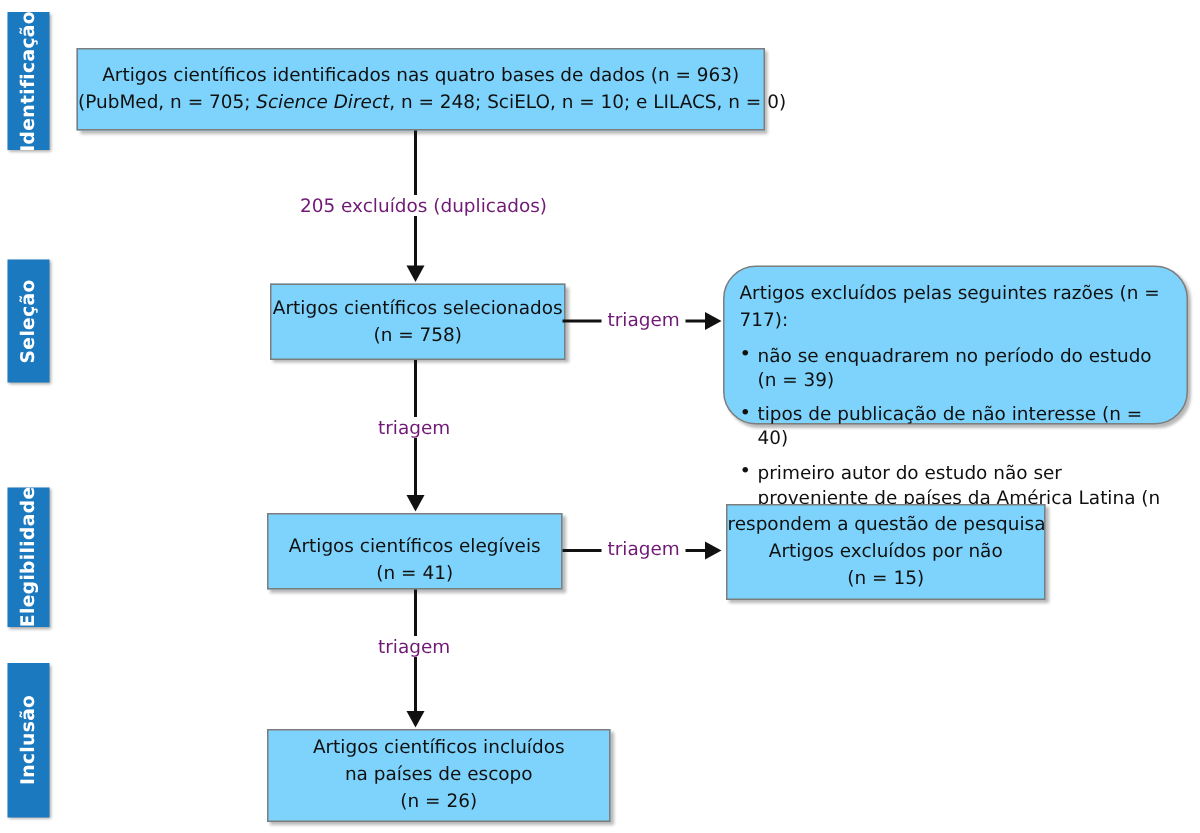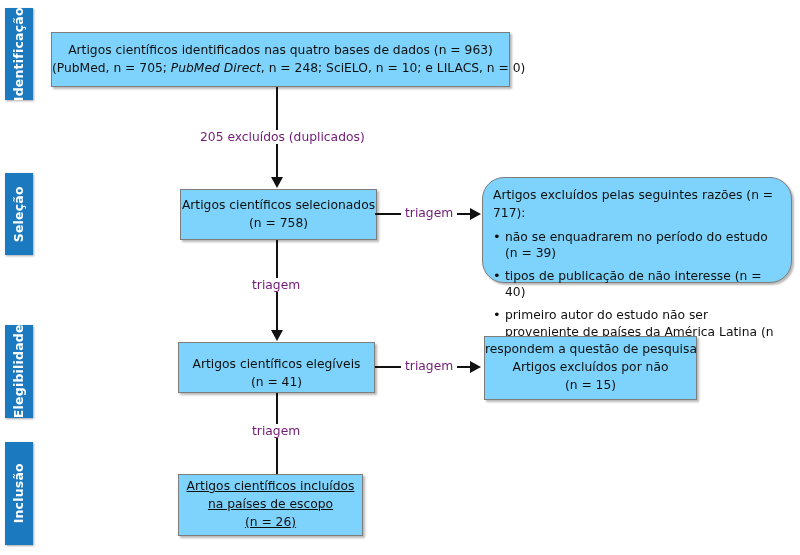--- a/index.html
+++ b/index.html
@@ -99,21 +99,21 @@
     <span class="vtext">Elegibilidade</span>
   </div>
 
   <div class="phase-tab" style="left:5px;top:442px;width:28px;height:103px;">
     <span class="vtext">Inclusão</span>
   </div>
 
   <div class="fbox" style="left:51px;top:32px;width:459px;height:55px;">
     <div class="inner">
       <span class="line">Artigos científicos identificados nas quatro bases de dados (n = 963)</span>
-      <span class="line"><span>(PubMed, n = 705; </span><span class="italic">PubMed Direct</span><span>, n = 248; SciELO, n = 10; e LILACS, n = 0)</span></span>
+      <span class="line"><span>(PubMed, n = 705; </span><span class="italic">Science Direct</span><span>, n = 248; SciELO, n = 10; e LILACS, n = 0)</span></span>
     </div>
   </div>
 
   <div class="vline" style="left:276px;top:87px;height:94px;"></div>
   <div class="arrow-down" style="left:271px;top:177px;"></div>
   <div class="conn-label" style="left:196px;top:130px;">205 excluídos (duplicados)</div>
 
   <div class="fbox" style="left:180px;top:189px;width:197px;height:51px;">
     <div class="inner">
       <span class="line">Artigos científicos selecionados</span>
@@ -156,21 +156,21 @@
       <span class="line">respondem a questão de pesquisa</span>
       <span class="line">Artigos excluídos por não</span>
       <span class="line">(n = 15)</span>
     </div>
   </div>
 
   <div class="vline" style="left:276px;top:393px;height:87px;"></div>
   <div class="arrow-down" style="left:271px;top:474px;"></div>
   <div class="conn-label" style="left:248px;top:424px;">triagem</div>
 
-  <div class="fbox" style="left:178px;top:474px;width:185px;height:62px;text-decoration:underline;">
+  <div class="fbox" style="left:178px;top:486px;width:229px;height:62px;">
     <div class="inner">
       <span class="line">Artigos científicos incluídos</span>
       <span class="line">na países de escopo</span>
       <span class="line">(n = 26)</span>
     </div>
   </div>
 
 </div>
 
 </body></html>

